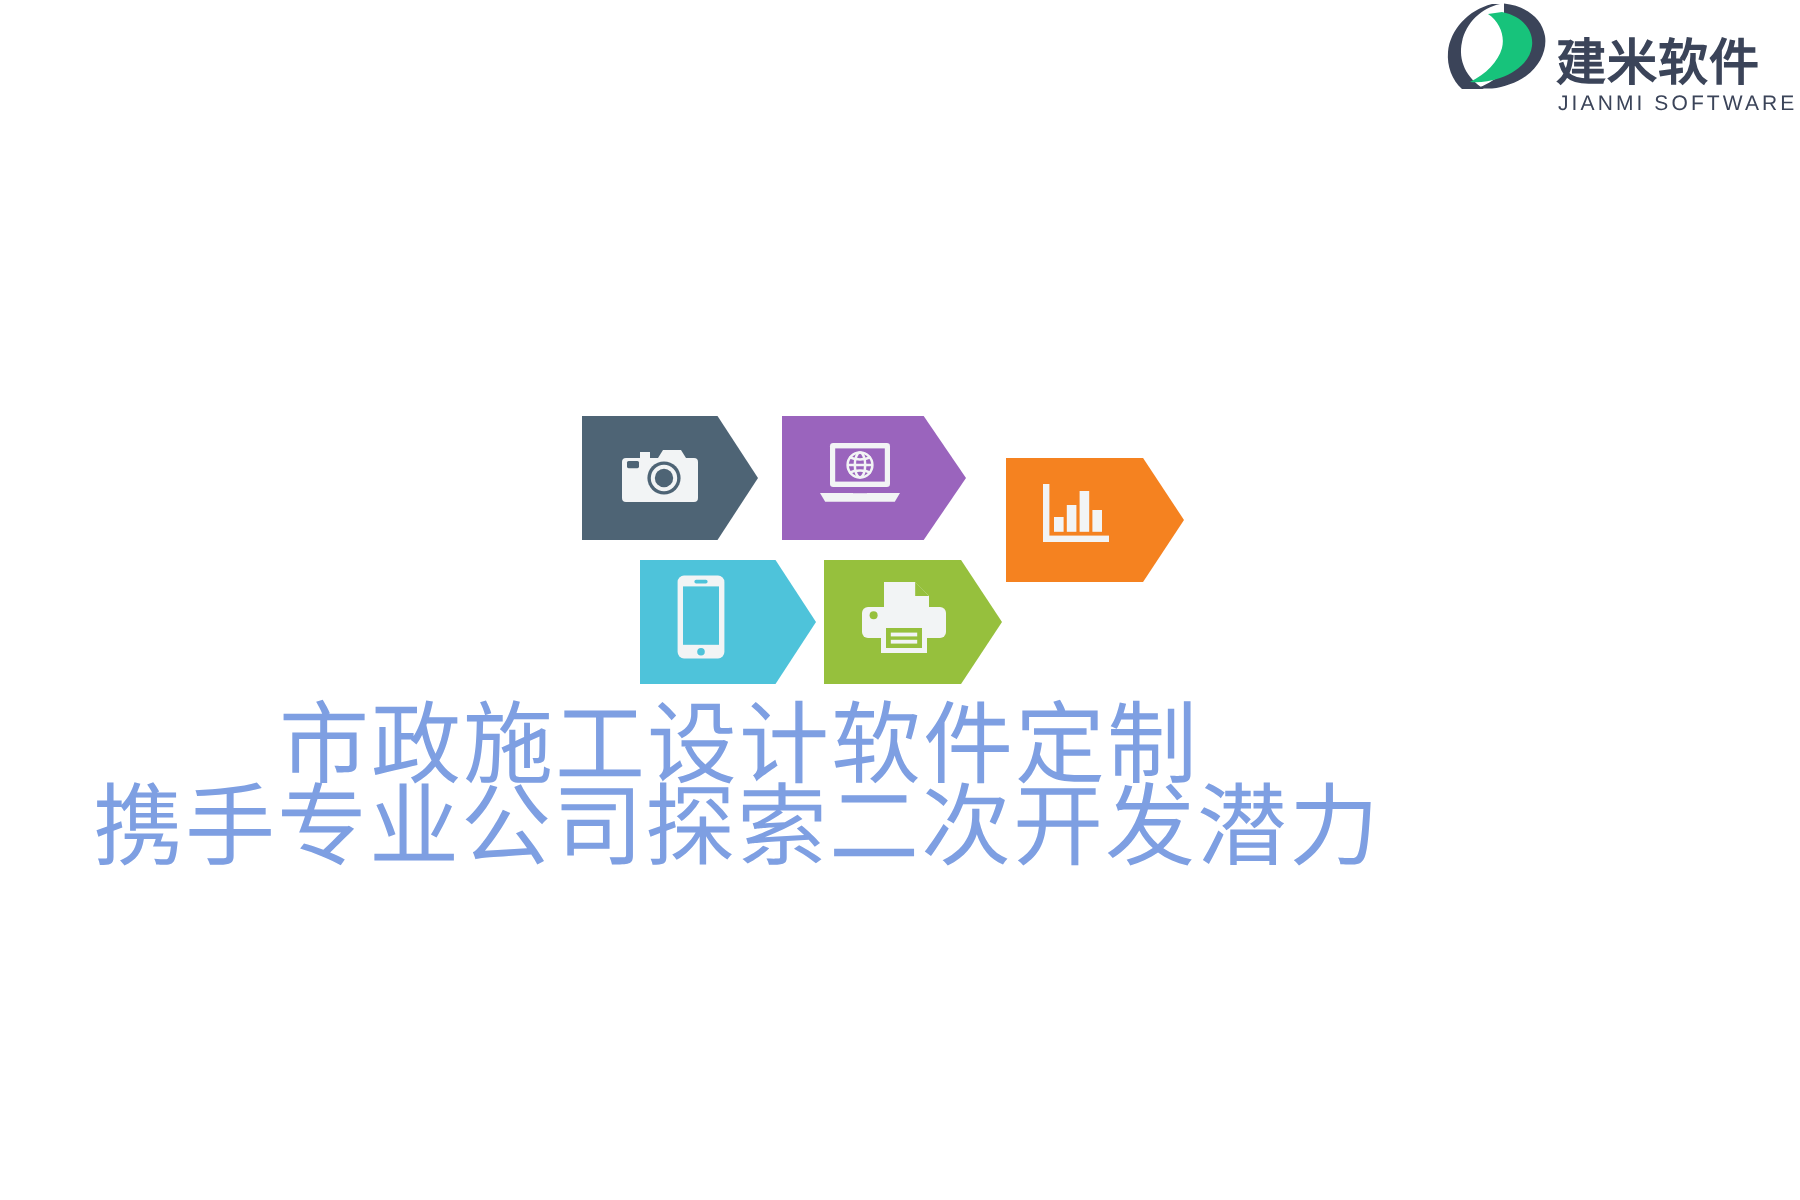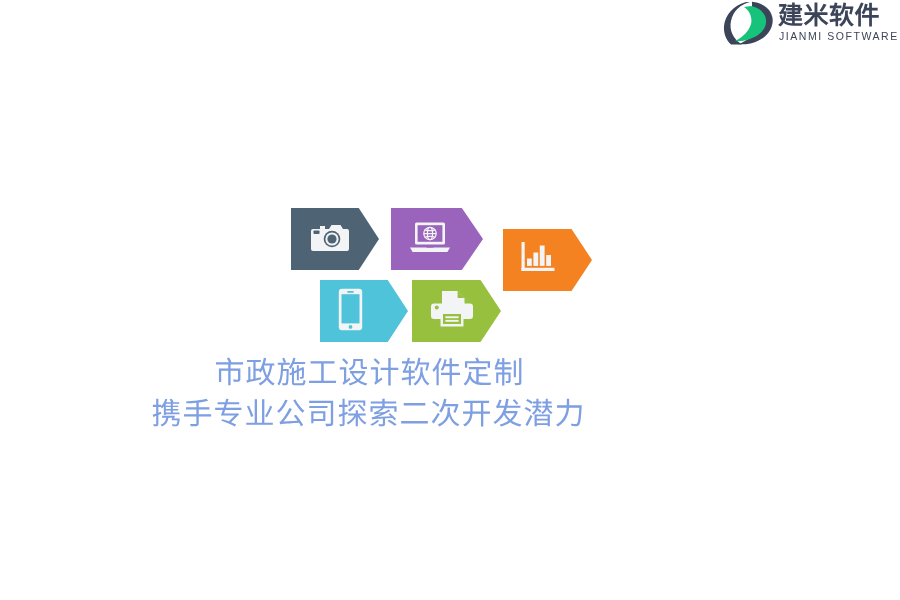--- a/index.html
+++ b/index.html
@@ -39,21 +39,21 @@
     height: 46px;
     flex: 0 0 52px;
     position: relative;
     top: 0px;
   }
   .brand-text {
     display: flex;
     flex-direction: column;
     justify-content: space-between;
     padding-left: 4px;
-    padding-top: 2px;
+    padding-top: 18px;
   }
   .brand-name {
     font-size: 25px;
     line-height: 28px;
     font-weight: bold;
     color: #3b4459;
     letter-spacing: 0.5px;
     font-family: "DejaVu Sans", "Liberation Sans", sans-serif;
     white-space: nowrap;
   }
@@ -98,21 +98,21 @@
 
   
   .headline {
     position: absolute;
     left: 0;
     top: 352px;
     width: 739px;
     text-align: center;
     color: #7e9fe2;
     font-family: "DejaVu Sans", "Liberation Sans", sans-serif;
-    font-size: 30px;
+    font-size: 45px;
     line-height: 41px;
     letter-spacing: 1px;
     white-space: nowrap;
   }
   .headline .line {
     display: block;
   }
   .headline .line2 {
     margin-left: -2px;
   }

